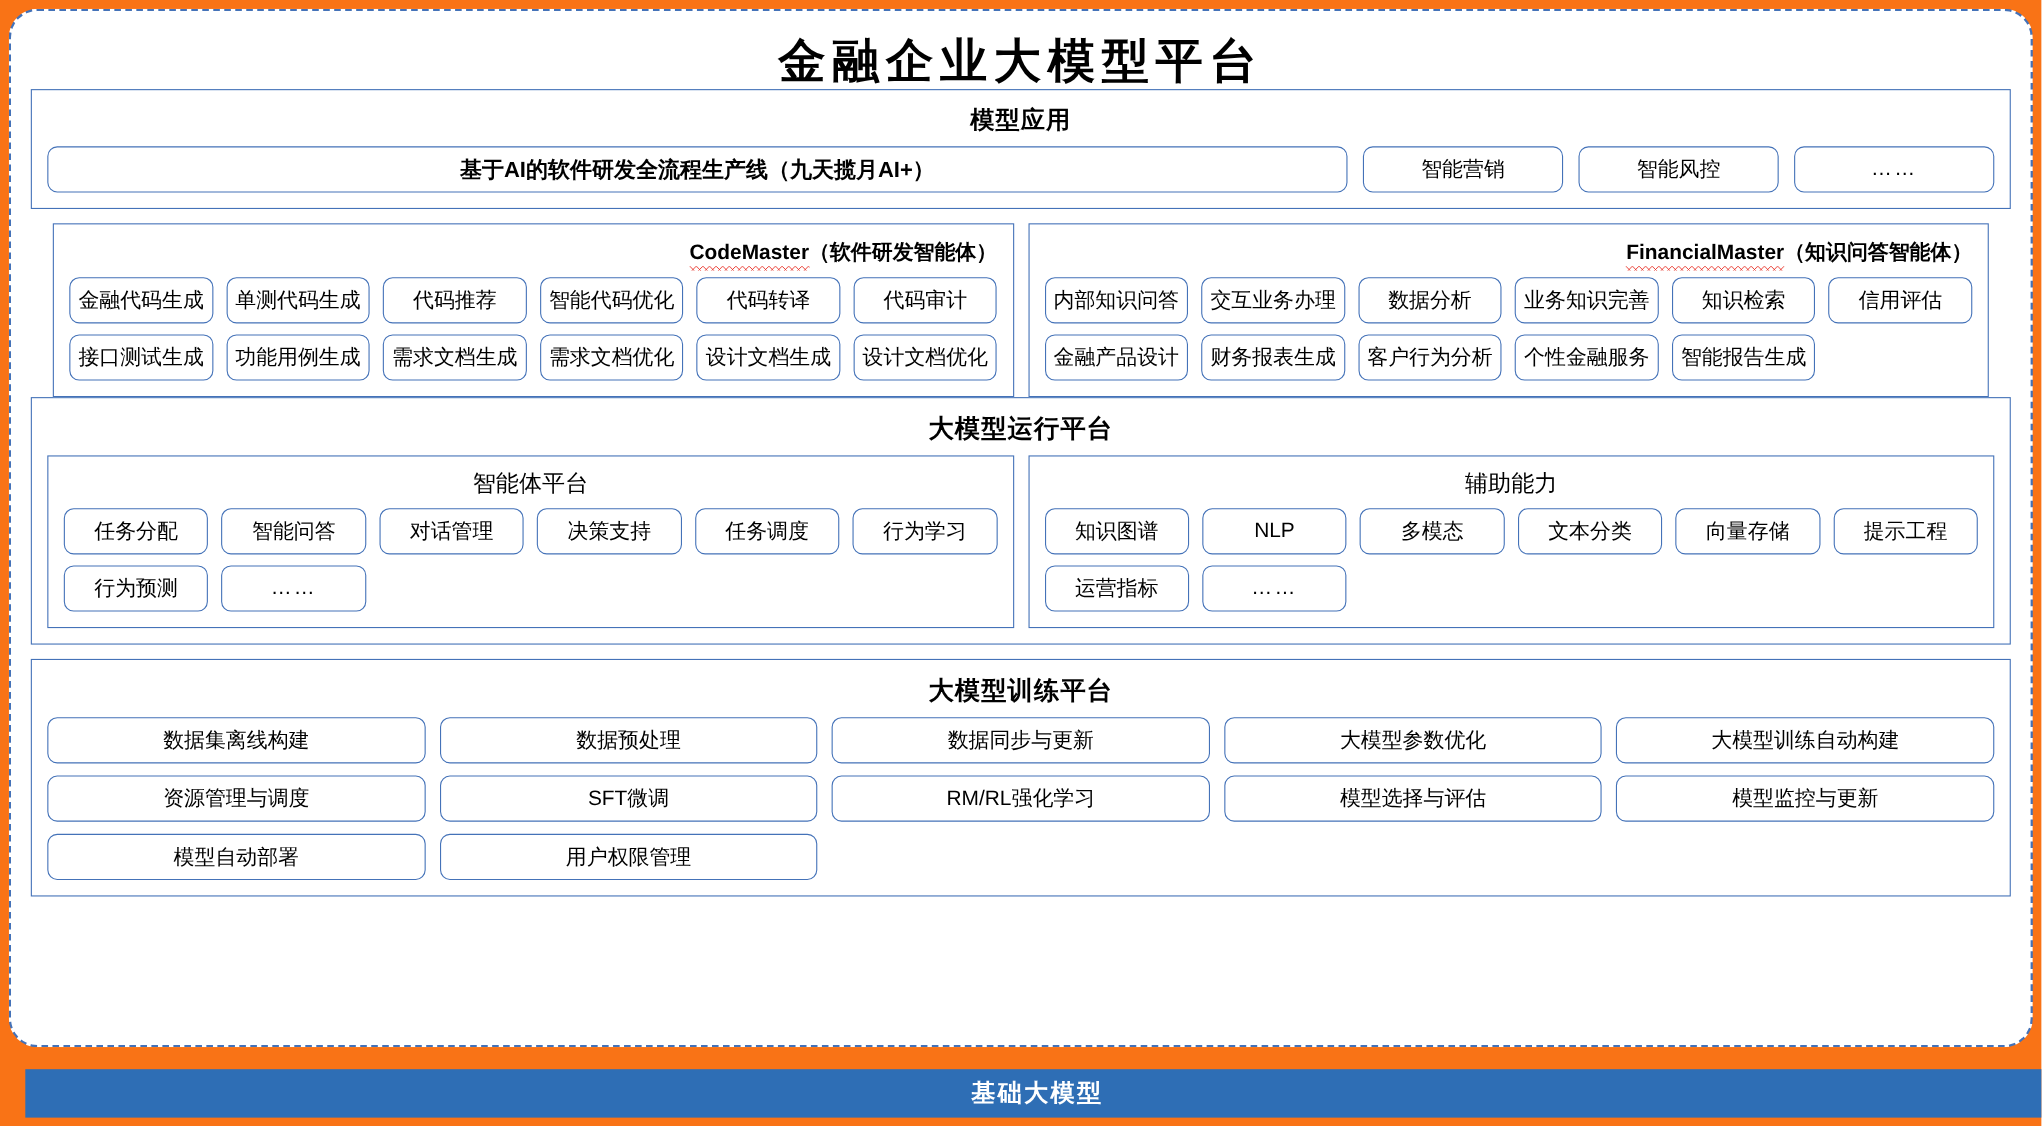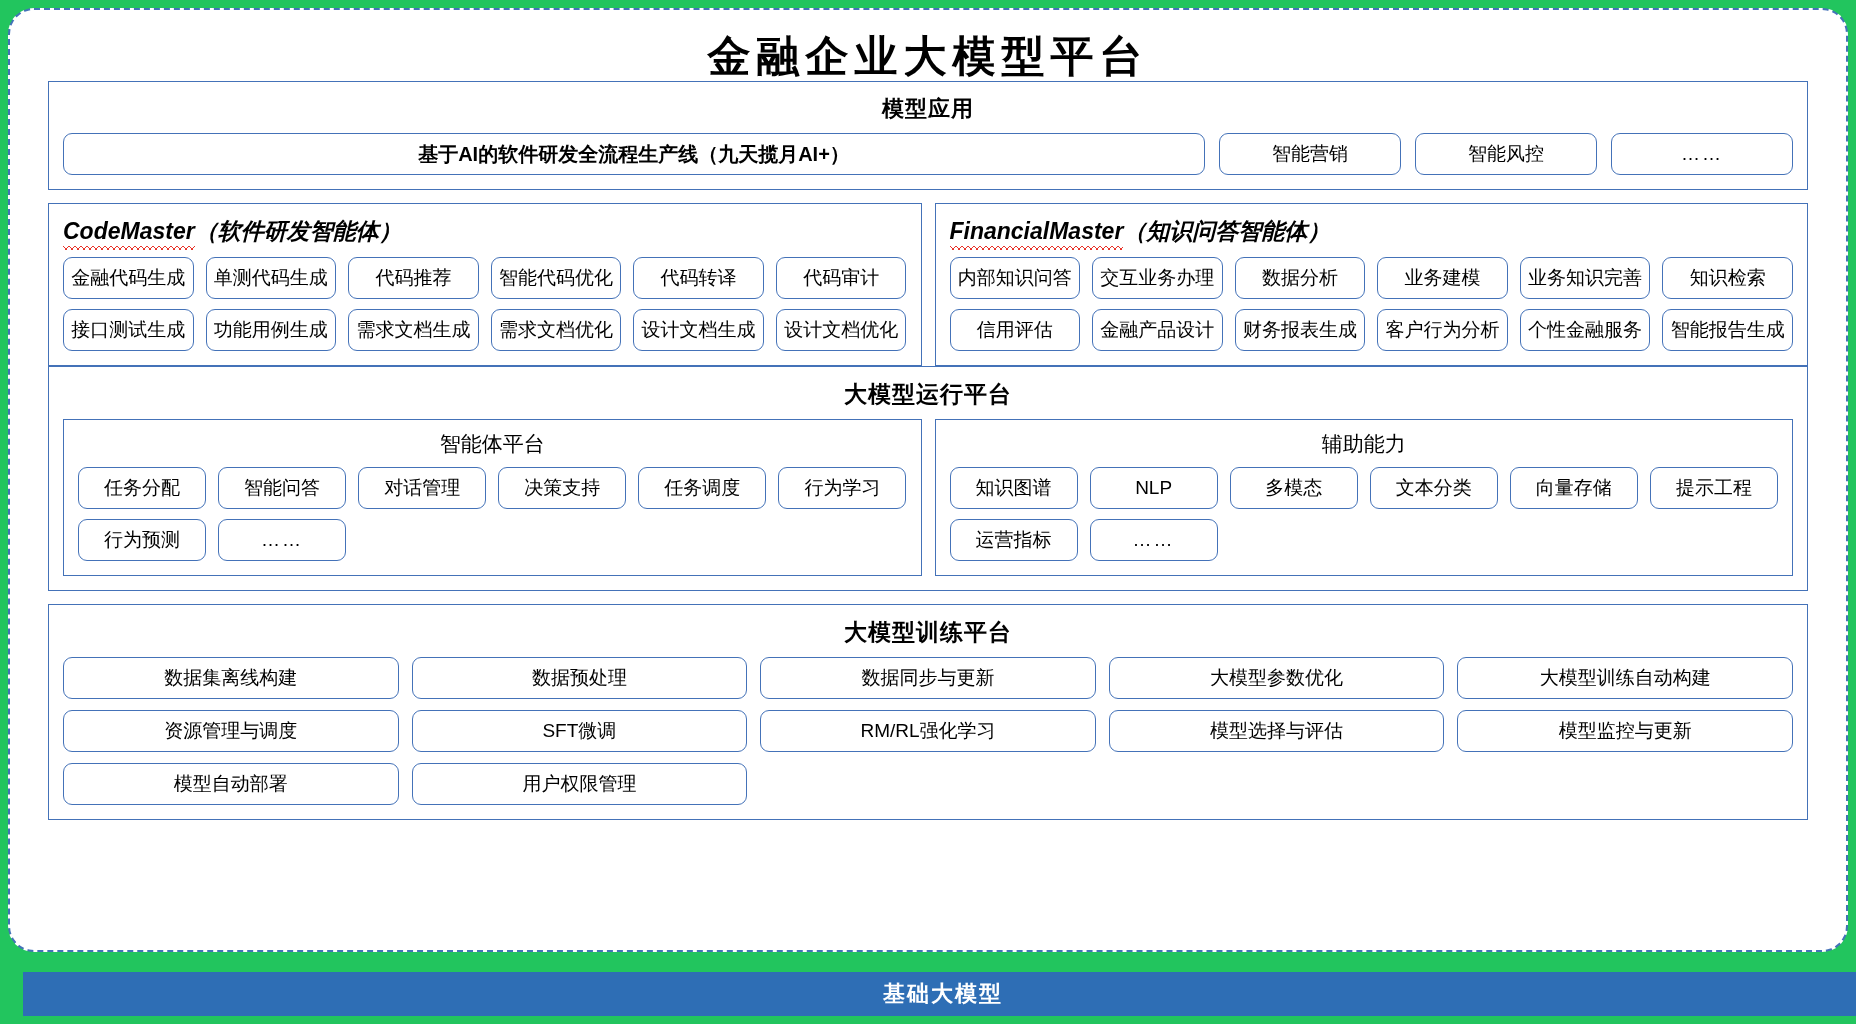--- a/index.html
+++ b/index.html
@@ -4,21 +4,21 @@
 <style>
   * { box-sizing: border-box; }
   html, body {
     margin: 0; padding: 0;
     background: #ffffff;
     font-family: "Liberation Sans", "DejaVu Sans", sans-serif;
   }
   .page {
     width: 1856px; height: 1024px;
     position: relative;
-    background: #22c55e;
+    background: #f97316;
     overflow: hidden;
   }
 
   
   .outer-frame {
     position: absolute;
     left: 8px; top: 8px;
     width: 1840px; height: 944px;
     border: 2px dashed #4472b8;
     border-radius: 26px;
@@ -33,21 +33,21 @@
     letter-spacing: 6px;
     color: #000000;
     padding-top: 22px;
     line-height: 1.15;
   }
 
   
   .panel {
     border: 1.5px solid #4472b8;
     background: #ffffff;
-    margin: 0 38px;
+    margin: 0 18px;
     padding: 10px 14px 14px 14px;
   }
   .panel + .panel { margin-top: 13px; }
 
   .panel-title {
     text-align: center;
     font-size: 22px;
     font-weight: 700;
     color: #000000;
     padding: 2px 0 9px 0;
@@ -87,25 +87,24 @@
     display: flex;
     gap: 13px;
     margin: 13px 38px 0 38px;
   }
   .agents > .panel {
     margin: 0;
     flex: 1 1 50%;
     padding: 10px 14px 14px 14px;
   }
   .agent-title {
-    text-align: left;
-    font-size: 23px;
+    text-align: right;
+    font-size: 19px;
     font-weight: 700;
     padding: 2px 0 10px 0;
-    font-style: italic;
   }
   .squiggle {
     position: relative;
     display: inline-block;
   }
   .squiggle::after {
     content: "";
     position: absolute;
     left: 0; right: 0; bottom: -5px;
     height: 4px;
@@ -207,21 +206,20 @@
       </div>
 
       <div class="panel">
         <div class="agent-title">
           <span class="squiggle">FinancialMaster</span><span>（知识问答智能体）</span>
         </div>
         <div class="grid4">
           <div class="chip">内部知识问答</div>
           <div class="chip">交互业务办理</div>
           <div class="chip">数据分析</div>
-          <div class="chip">业务建模</div>
           <div class="chip">业务知识完善</div>
           <div class="chip">知识检索</div>
           <div class="chip">信用评估</div>
           <div class="chip">金融产品设计</div>
           <div class="chip">财务报表生成</div>
           <div class="chip">客户行为分析</div>
           <div class="chip">个性金融服务</div>
           <div class="chip">智能报告生成</div>
         </div>
       </div>

